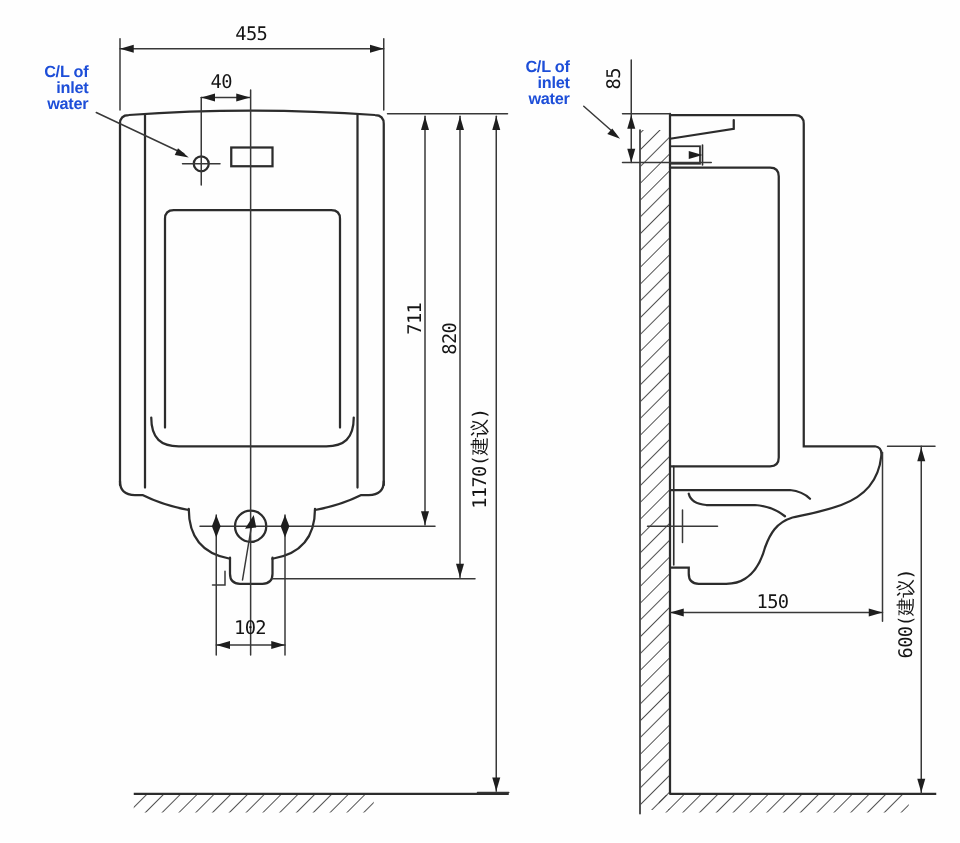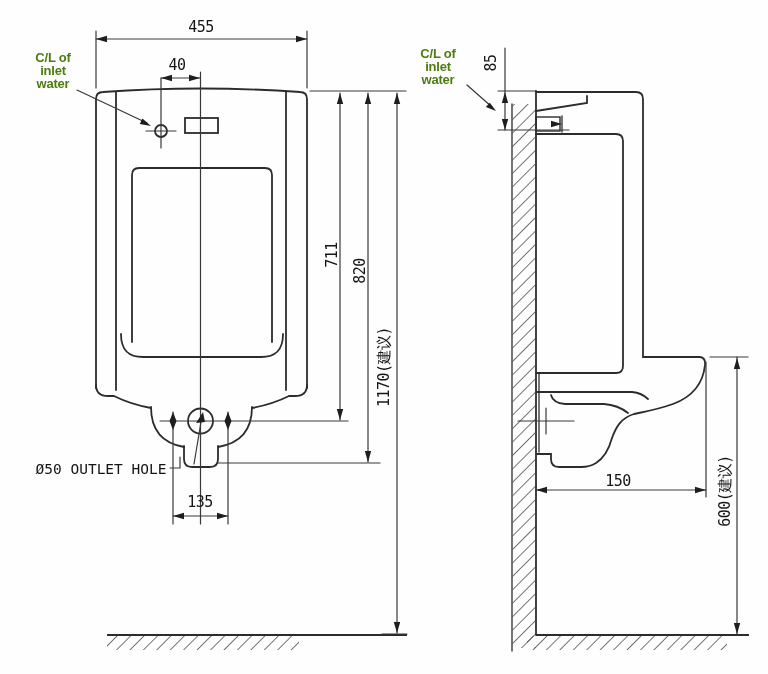--- a/index.html
+++ b/index.html
@@ -10,21 +10,21 @@
   }
   .canvas svg{position:absolute;left:0;top:0;}
   .lbl{
     position:absolute;color:#151515;white-space:pre;
     transform:translate(-50%,-50%);
     font-family:"DejaVu Sans Mono",monospace;font-size:15px;font-weight:500;
     letter-spacing:-0.5px;
   }
   .lbl.rot{transform:translate(-50%,-50%) rotate(-90deg);}
   .cl-label{
-    position:absolute;color:#4d7c0f;text-align:center;
+    position:absolute;color:#1d4ed8;text-align:right;
     transform:translate(-50%,-50%);
     font-family:"Liberation Sans",sans-serif;font-weight:bold;
     font-size:13px;line-height:13px;letter-spacing:-0.2px;
   }
   .outlet-label{font-size:14.5px;letter-spacing:0;}
 </style>
 </head>
 <body>
 
 <div class="canvas">
@@ -153,22 +153,21 @@
     <polygon points="737,358 733.8,369 740.2,369"></polygon>
     <polygon points="737,634 733.8,623 740.2,623"></polygon>
   </g>
 </svg>
 
   <span class="lbl" style="left:201px;top:27px;">455</span>
   <span class="lbl" style="left:177px;top:65px;">40</span>
   <span class="lbl rot" style="left:332px;top:255px;">711</span>
   <span class="lbl rot" style="left:360px;top:271px;">820</span>
   <span class="lbl rot" style="left:384px;top:367px;">1170(建议)</span>
-  <span class="lbl" style="left:200px;top:502px;">135</span>
-  <span class="lbl outlet-label" style="left:101px;top:469px;">Ø50 OUTLET HOLE</span>
+  <span class="lbl" style="left:200px;top:502px;">102</span>
 
   <div class="cl-label" style="left:53px;top:70px;">
     <div>C/L of</div>
     <div>inlet</div>
     <div>water</div>
   </div>
 
   <div class="cl-label" style="left:438px;top:66px;">
     <div>C/L of</div>
     <div>inlet</div>

